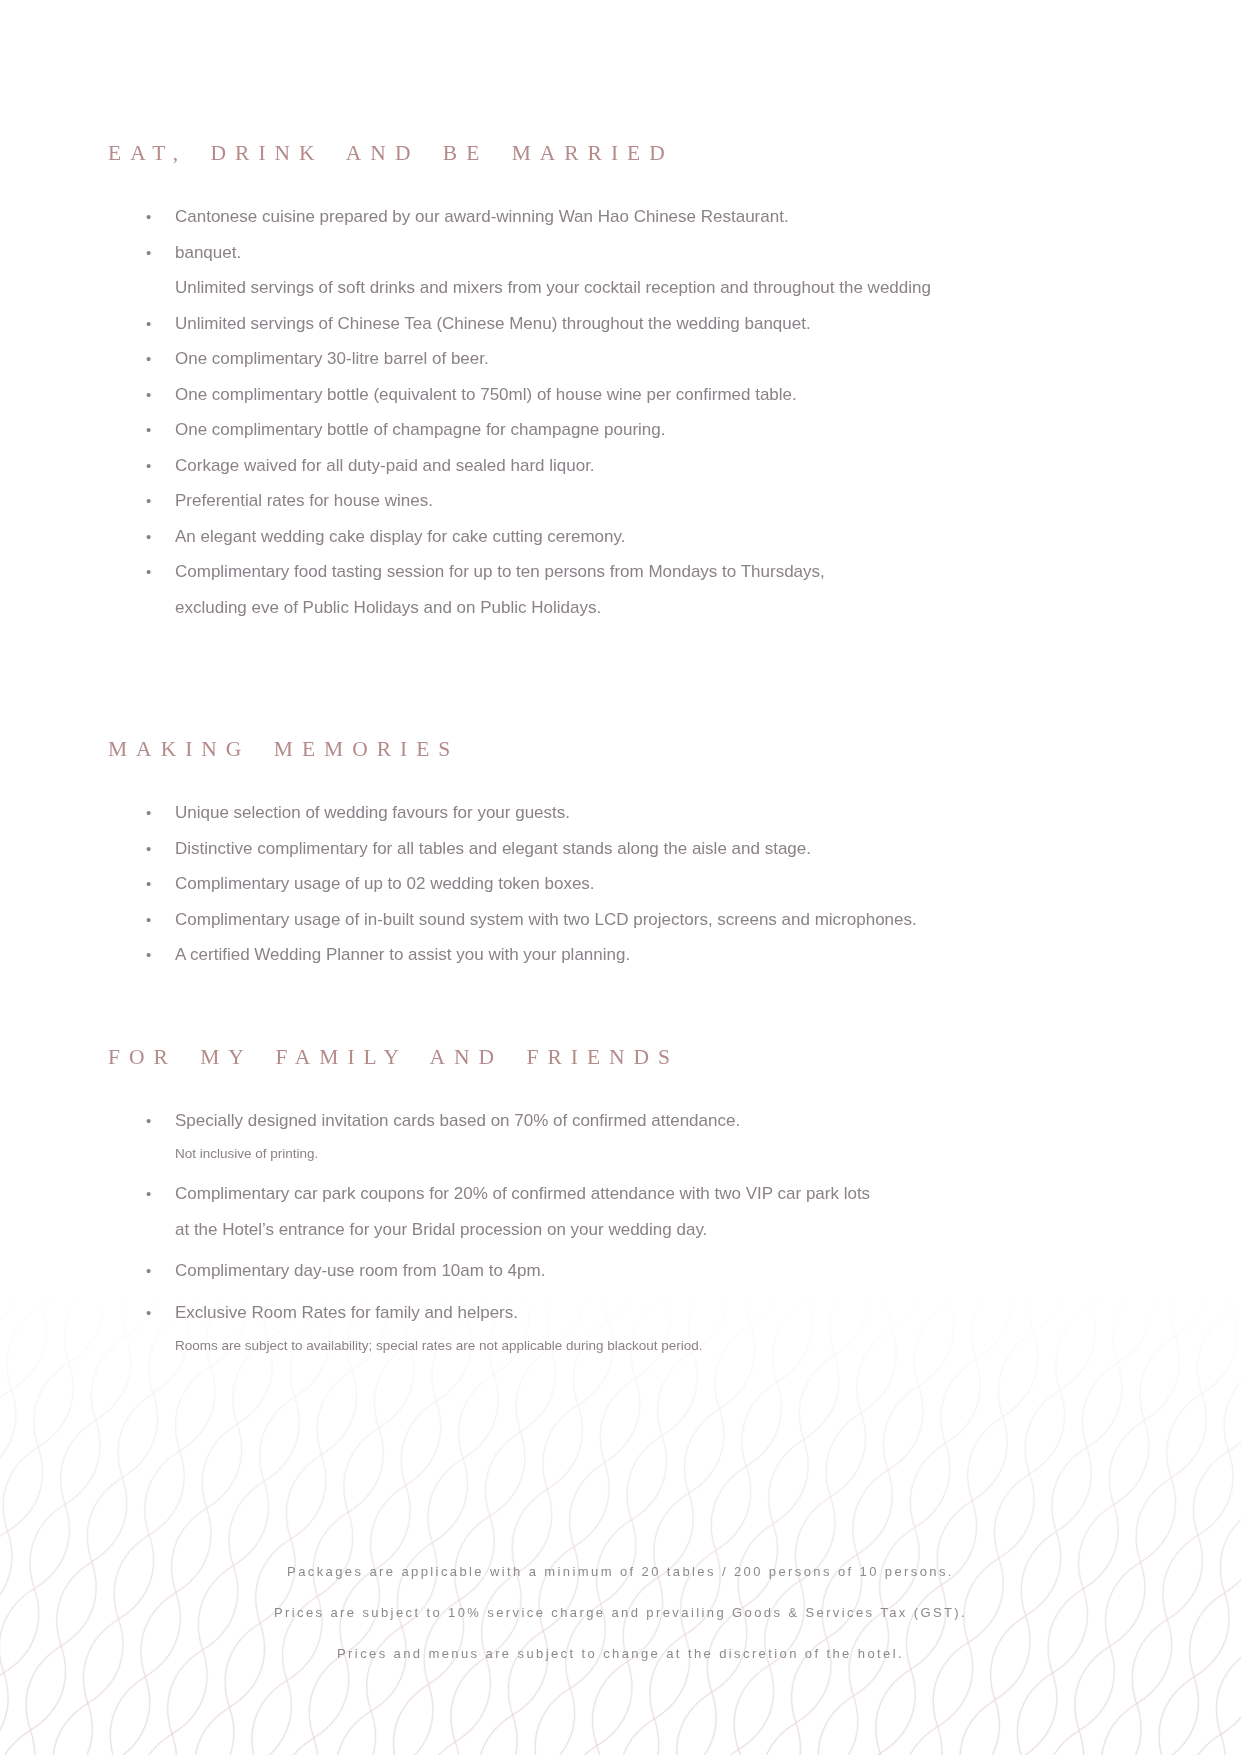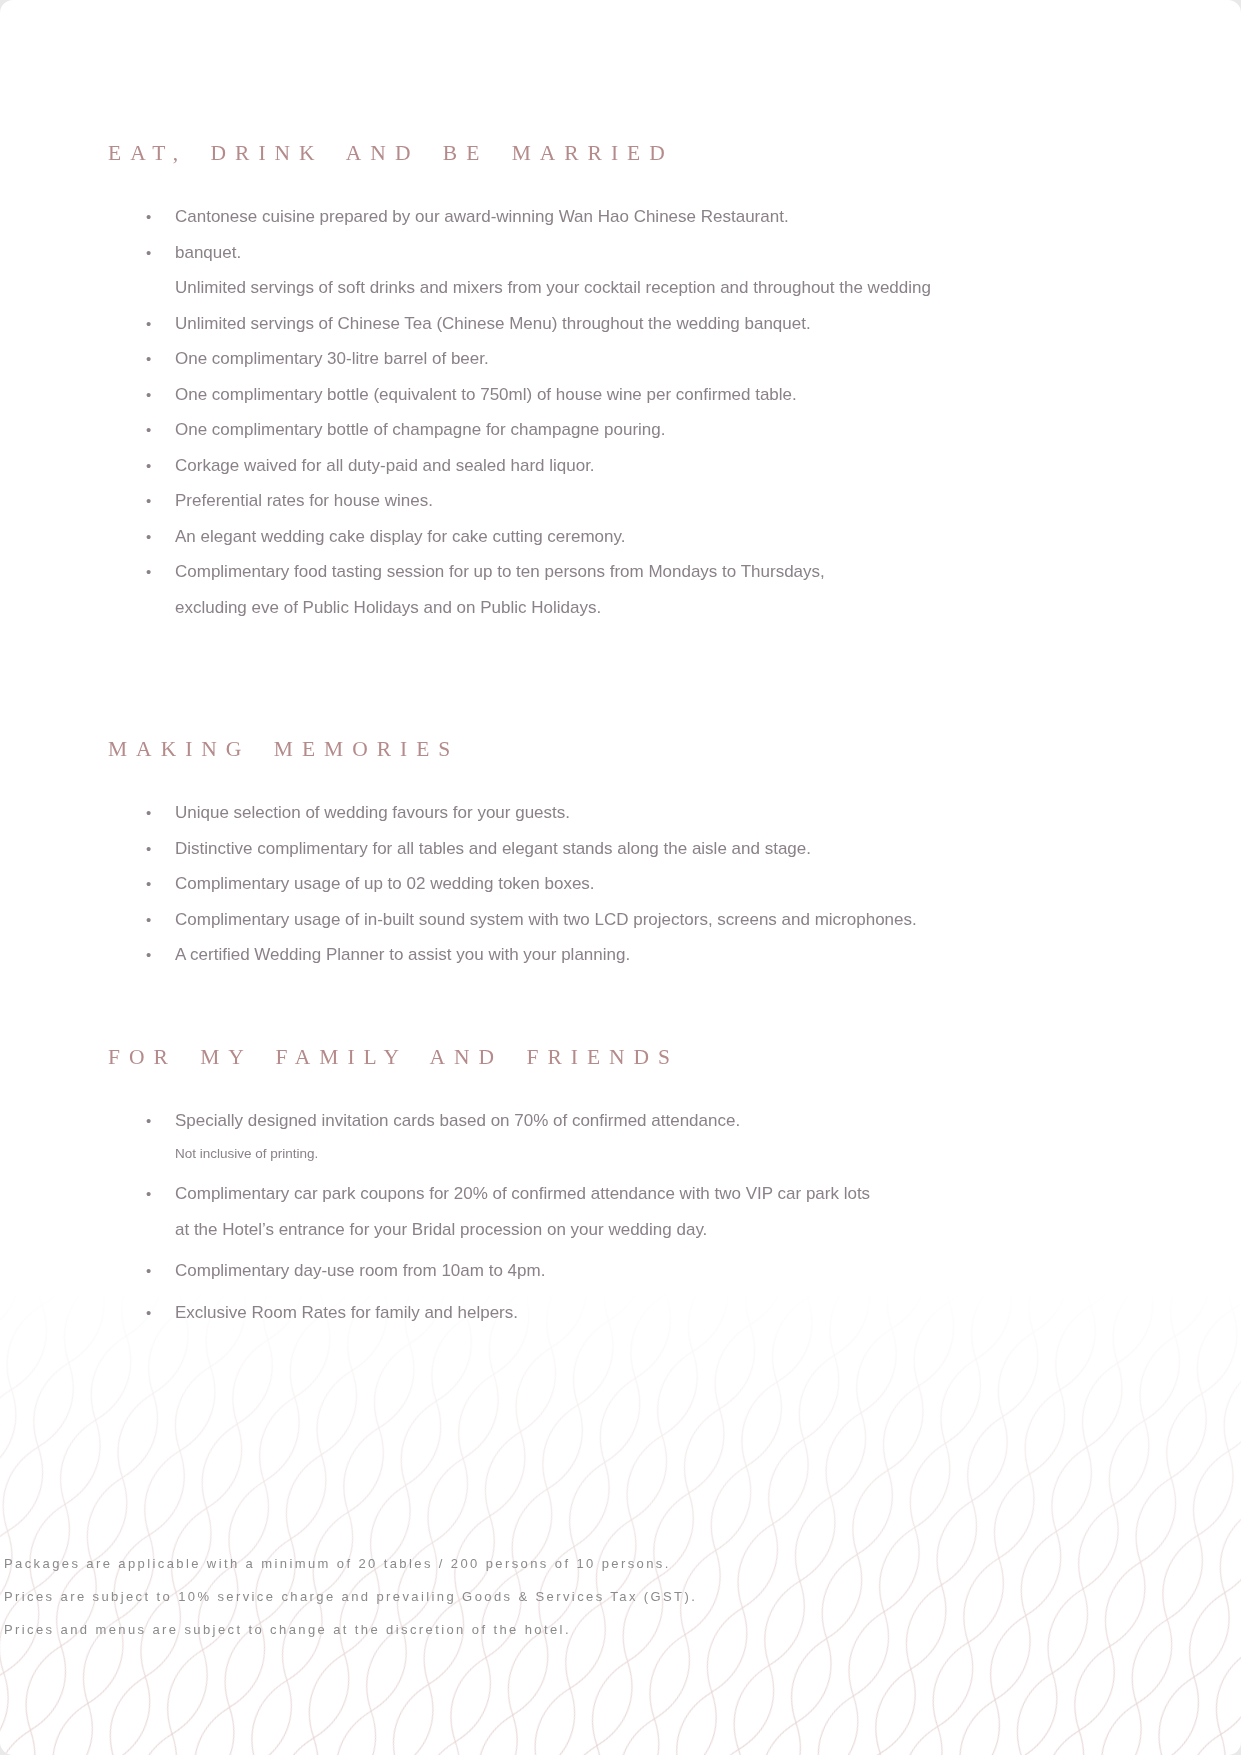--- a/index.html
+++ b/index.html
@@ -11,21 +11,20 @@
   }
   *{box-sizing:border-box;}
   html,body{margin:0;padding:0;background:#e9e9e9;}
   .page{
     position:relative;
     width:1241px;height:1755px;
     margin:0 auto;
     background:var(--background);
     overflow:hidden;
     font-family:"Liberation Sans",sans-serif;
-    border-radius:13px;
   }
   .content{
     position:absolute;top:0;left:108px;width:1022px;z-index:1;
   }
   .doc-section{margin:0;}
   .doc-section:nth-of-type(1){margin-top:140px;}
   .doc-section:nth-of-type(2){margin-top:111px;}
   .doc-section:nth-of-type(3){margin-top:71px;}
   .section-heading{
     margin:0;
@@ -72,21 +71,22 @@
     background:linear-gradient(to bottom,
       rgba(255,255,255,1) 0%,
       rgba(255,255,255,0.55) 30%,
       rgba(255,255,255,0.15) 60%,
       rgba(255,255,255,0) 100%);
   }
   .page-footer{
     position:absolute;left:0;right:0;top:1545px;z-index:2;
   }
   .footer-line{
-    margin:4px;
+    margin:12px;
+    text-align:center;
     font-size:13px;
     line-height:29px;
     letter-spacing:2.4px;
     color:var(--footer-text);
   }
 </style>
 </head>
 <body>
 
 <div class="page">
@@ -207,21 +207,21 @@
     <span class="item-text"><span class="item-line">Complimentary car park coupons for 20% of confirmed attendance with two VIP car park lots</span><span class="item-line">at the Hotel’s entrance for your Bridal procession on your wedding day.</span></span>
   </li>
 
   <li class="bullet-item">
     <span class="bullet">•</span>
     <span class="item-text"><span class="item-line">Complimentary day-use room from 10am to 4pm.</span></span>
   </li>
 
   <li class="bullet-item">
     <span class="bullet">•</span>
-    <span class="item-text"><span class="item-line">Exclusive Room Rates for family and helpers.</span></span>
+    <span class="item-text"><span class="item-line">Exclusive Room Rates for family and helpers.</span><div class="item-note">Rooms are subject to availability; special rates are not applicable during blackout period.</div></span>
   </li>
 </ul>
   </section>
 </main>
 
   <div class="page-footer">
     <p class="footer-line">Packages are applicable with a minimum of 20 tables / 200 persons of 10 persons.</p>
     <p class="footer-line">Prices are subject to 10% service charge and prevailing Goods &amp; Services Tax (GST).</p>
     <p class="footer-line">Prices and menus are subject to change at the discretion of the hotel.</p>
   </div>

